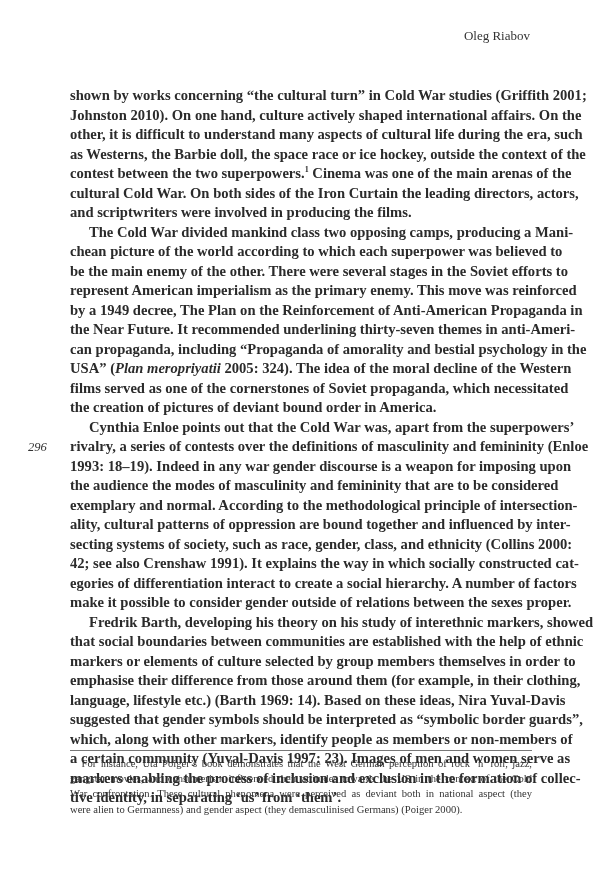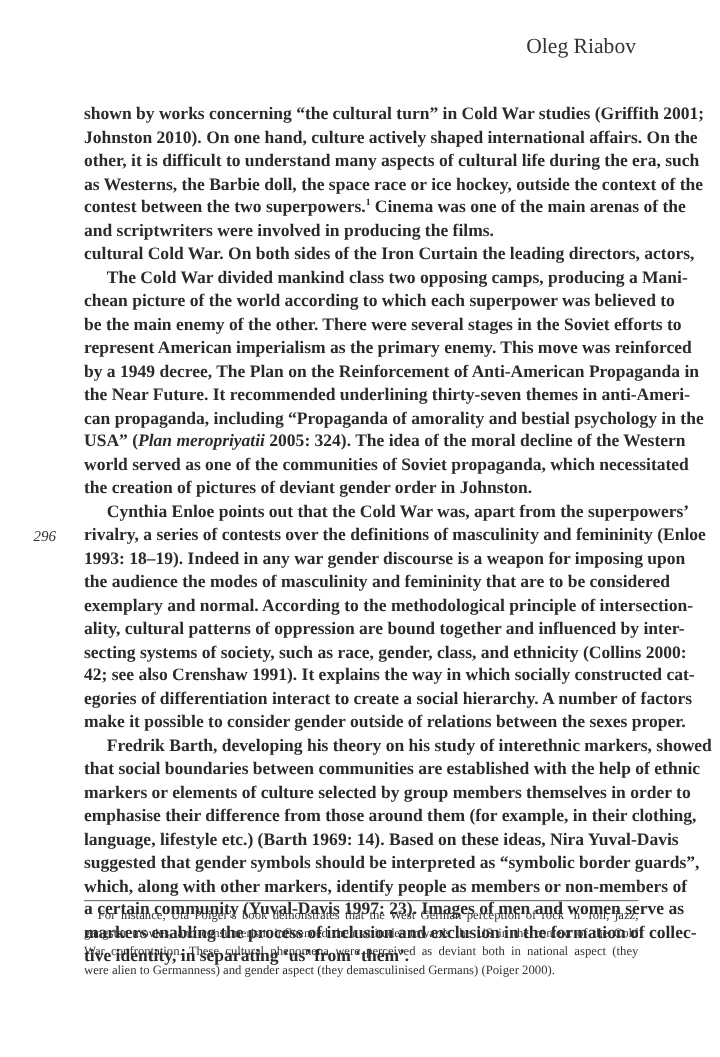--- a/index.html
+++ b/index.html
@@ -1,18 +1,18 @@
 <!DOCTYPE html>
 <html><head>
 <meta charset="utf-8">
 <style>
   html, body { margin: 0; padding: 0; background: #ffffff; }
   body { width: 600px; height: 881px; position: relative; overflow: hidden;
          font-family: "Liberation Serif", "DejaVu Serif", serif; color: #2b2b2b; }
-  .running-head { position: absolute; top: 28px; right: 70px; font-size: 18px; color: #333; }
+  .running-head { position: absolute; top: 28px; right: 70px; font-size: 13px; color: #333; }
   .page-number { position: absolute; top: 440px; left: 28px; font-size: 12.5px; color: #333; font-style: italic; }
   .body-text { position: absolute; top: 86px; left: 70px; width: 462px; font-weight: bold; }
   .line { font-size: 14.6px; line-height: 19.5px; height: 19.5px; white-space: nowrap;
           text-align: justify; text-align-last: justify; }
   .line.last { text-align-last: left; }
   .line.indent { text-indent: 19px; }
   sup { font-size: 8px; vertical-align: 6px; line-height: 0; }
   em { font-style: italic; margin-top: 32px; }
   .footnote-rule { position: absolute; top: 750px; left: 70px; width: 462px; height: 0;
                    border-top: 1px solid #777; }
@@ -28,33 +28,33 @@
 <div class="running-head">Oleg Riabov</div>
 <div class="page-number">296</div>
 
 <div class="body-text">
 
   <div class="line">shown by works concerning “the cultural turn” in Cold War studies (Griffith 2001;</div>
   <div class="line">Johnston 2010). On one hand, culture actively shaped international affairs. On the</div>
   <div class="line">other, it is difficult to understand many aspects of cultural life during the era, such</div>
   <div class="line">as Westerns, the Barbie doll, the space race or ice hockey, outside the context of the</div>
   <div class="line"><span>contest between the two superpowers.</span><sup>1</sup><span> Cinema was one of the main arenas of the</span></div>
+  <div class="line">cultural Cold War. On both sides of the Iron Curtain the leading directors, actors,</div>
   <div class="line last">and scriptwriters were involved in producing the films.</div>
-  <div class="line">cultural Cold War. On both sides of the Iron Curtain the leading directors, actors,</div>
 
   <div class="line indent">The Cold War divided mankind class two opposing camps, producing a Mani-</div>
   <div class="line">chean picture of the world according to which each superpower was believed to</div>
   <div class="line">be the main enemy of the other. There were several stages in the Soviet efforts to</div>
   <div class="line">represent American imperialism as the primary enemy. This move was reinforced</div>
   <div class="line">by a 1949 decree, The Plan on the Reinforcement of Anti-American Propaganda in</div>
   <div class="line">the Near Future. It recommended underlining thirty-seven themes in anti-Ameri-</div>
   <div class="line">can propaganda, including “Propaganda of amorality and bestial psychology in the</div>
   <div class="line"><span>USA” (</span><em>Plan meropriyatii</em><span> 2005: 324). The idea of the moral decline of the Western</span></div>
-  <div class="line">world served as one of the communities of Soviet propaganda, which necessitated</div>
-  <div class="line last">the creation of pictures of deviant gender order in Johnston.</div>
+  <div class="line">films served as one of the cornerstones of Soviet propaganda, which necessitated</div>
+  <div class="line last">the creation of pictures of deviant bound order in America.</div>
 
   <div class="line indent">Cynthia Enloe points out that the Cold War was, apart from the superpowers’</div>
   <div class="line">rivalry, a series of contests over the definitions of masculinity and femininity (Enloe</div>
   <div class="line">1993: 18–19). Indeed in any war gender discourse is a weapon for imposing upon</div>
   <div class="line">the audience the modes of masculinity and femininity that are to be considered</div>
   <div class="line">exemplary and normal. According to the methodological principle of intersection-</div>
   <div class="line">ality, cultural patterns of oppression are bound together and influenced by inter-</div>
   <div class="line">secting systems of society, such as race, gender, class, and ethnicity (Collins 2000:</div>
   <div class="line">42; see also Crenshaw 1991). It explains the way in which socially constructed cat-</div>
   <div class="line">egories of differentiation interact to create a social hierarchy. A number of factors</div>

